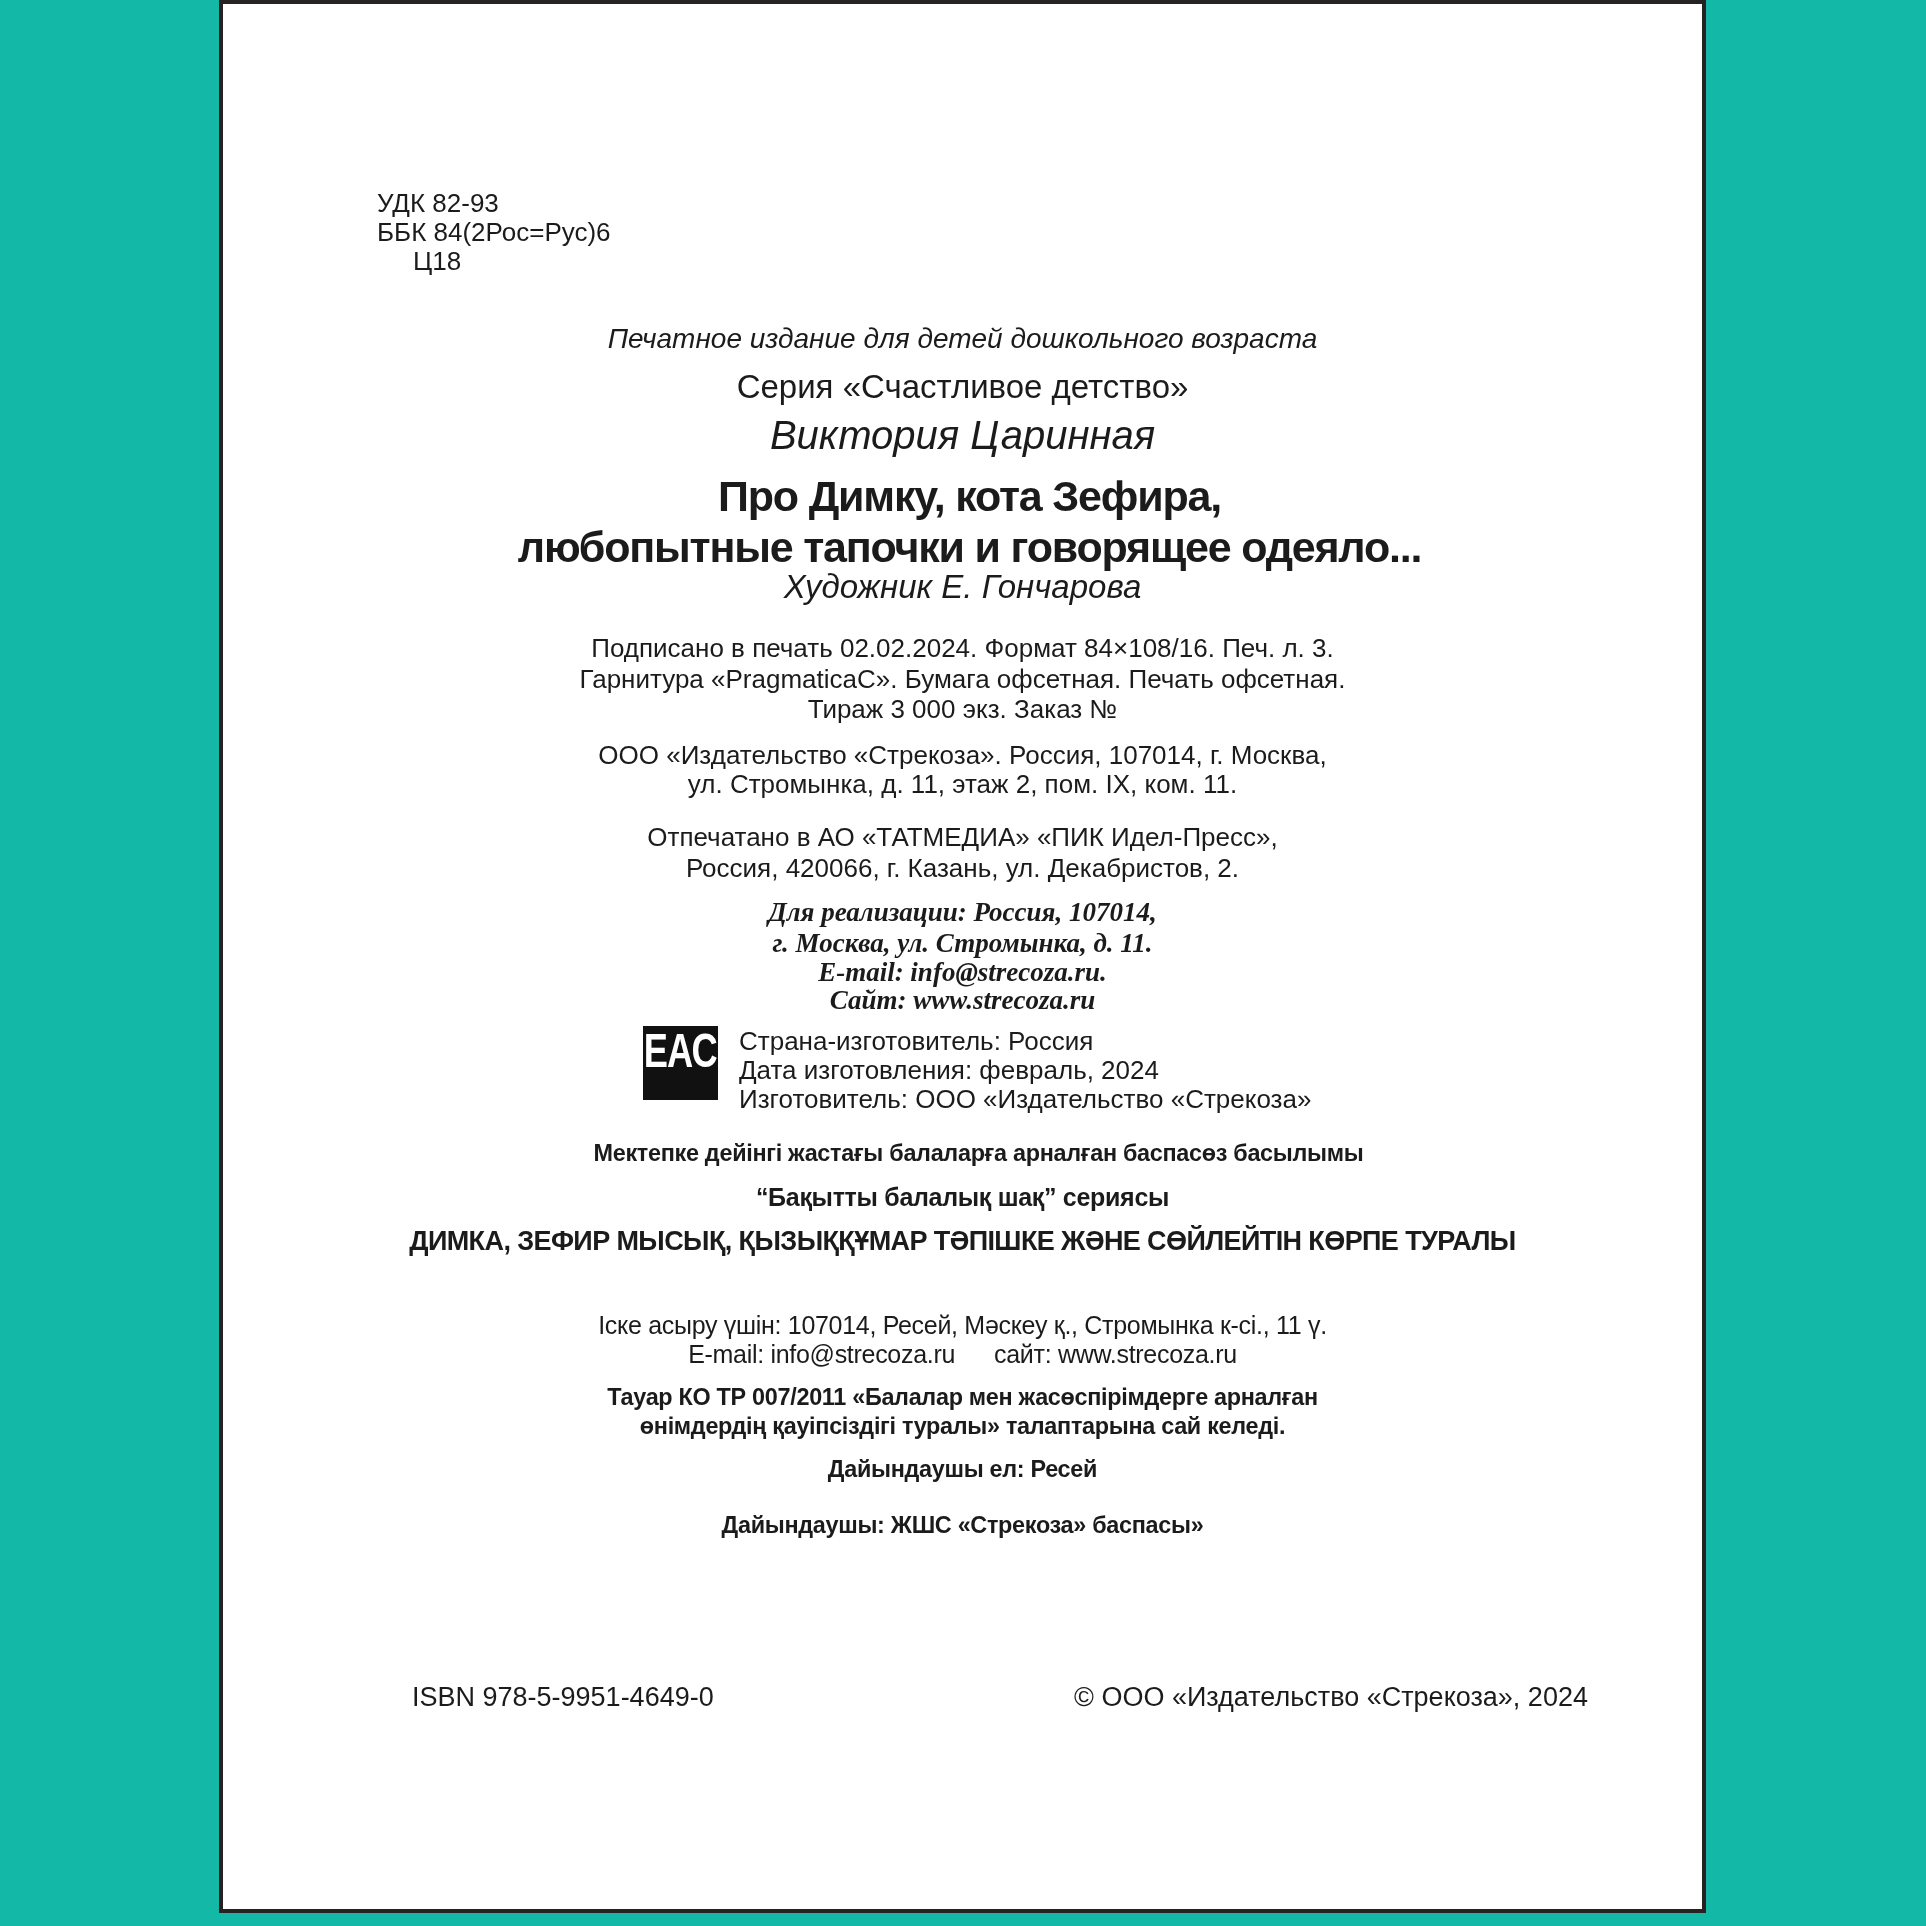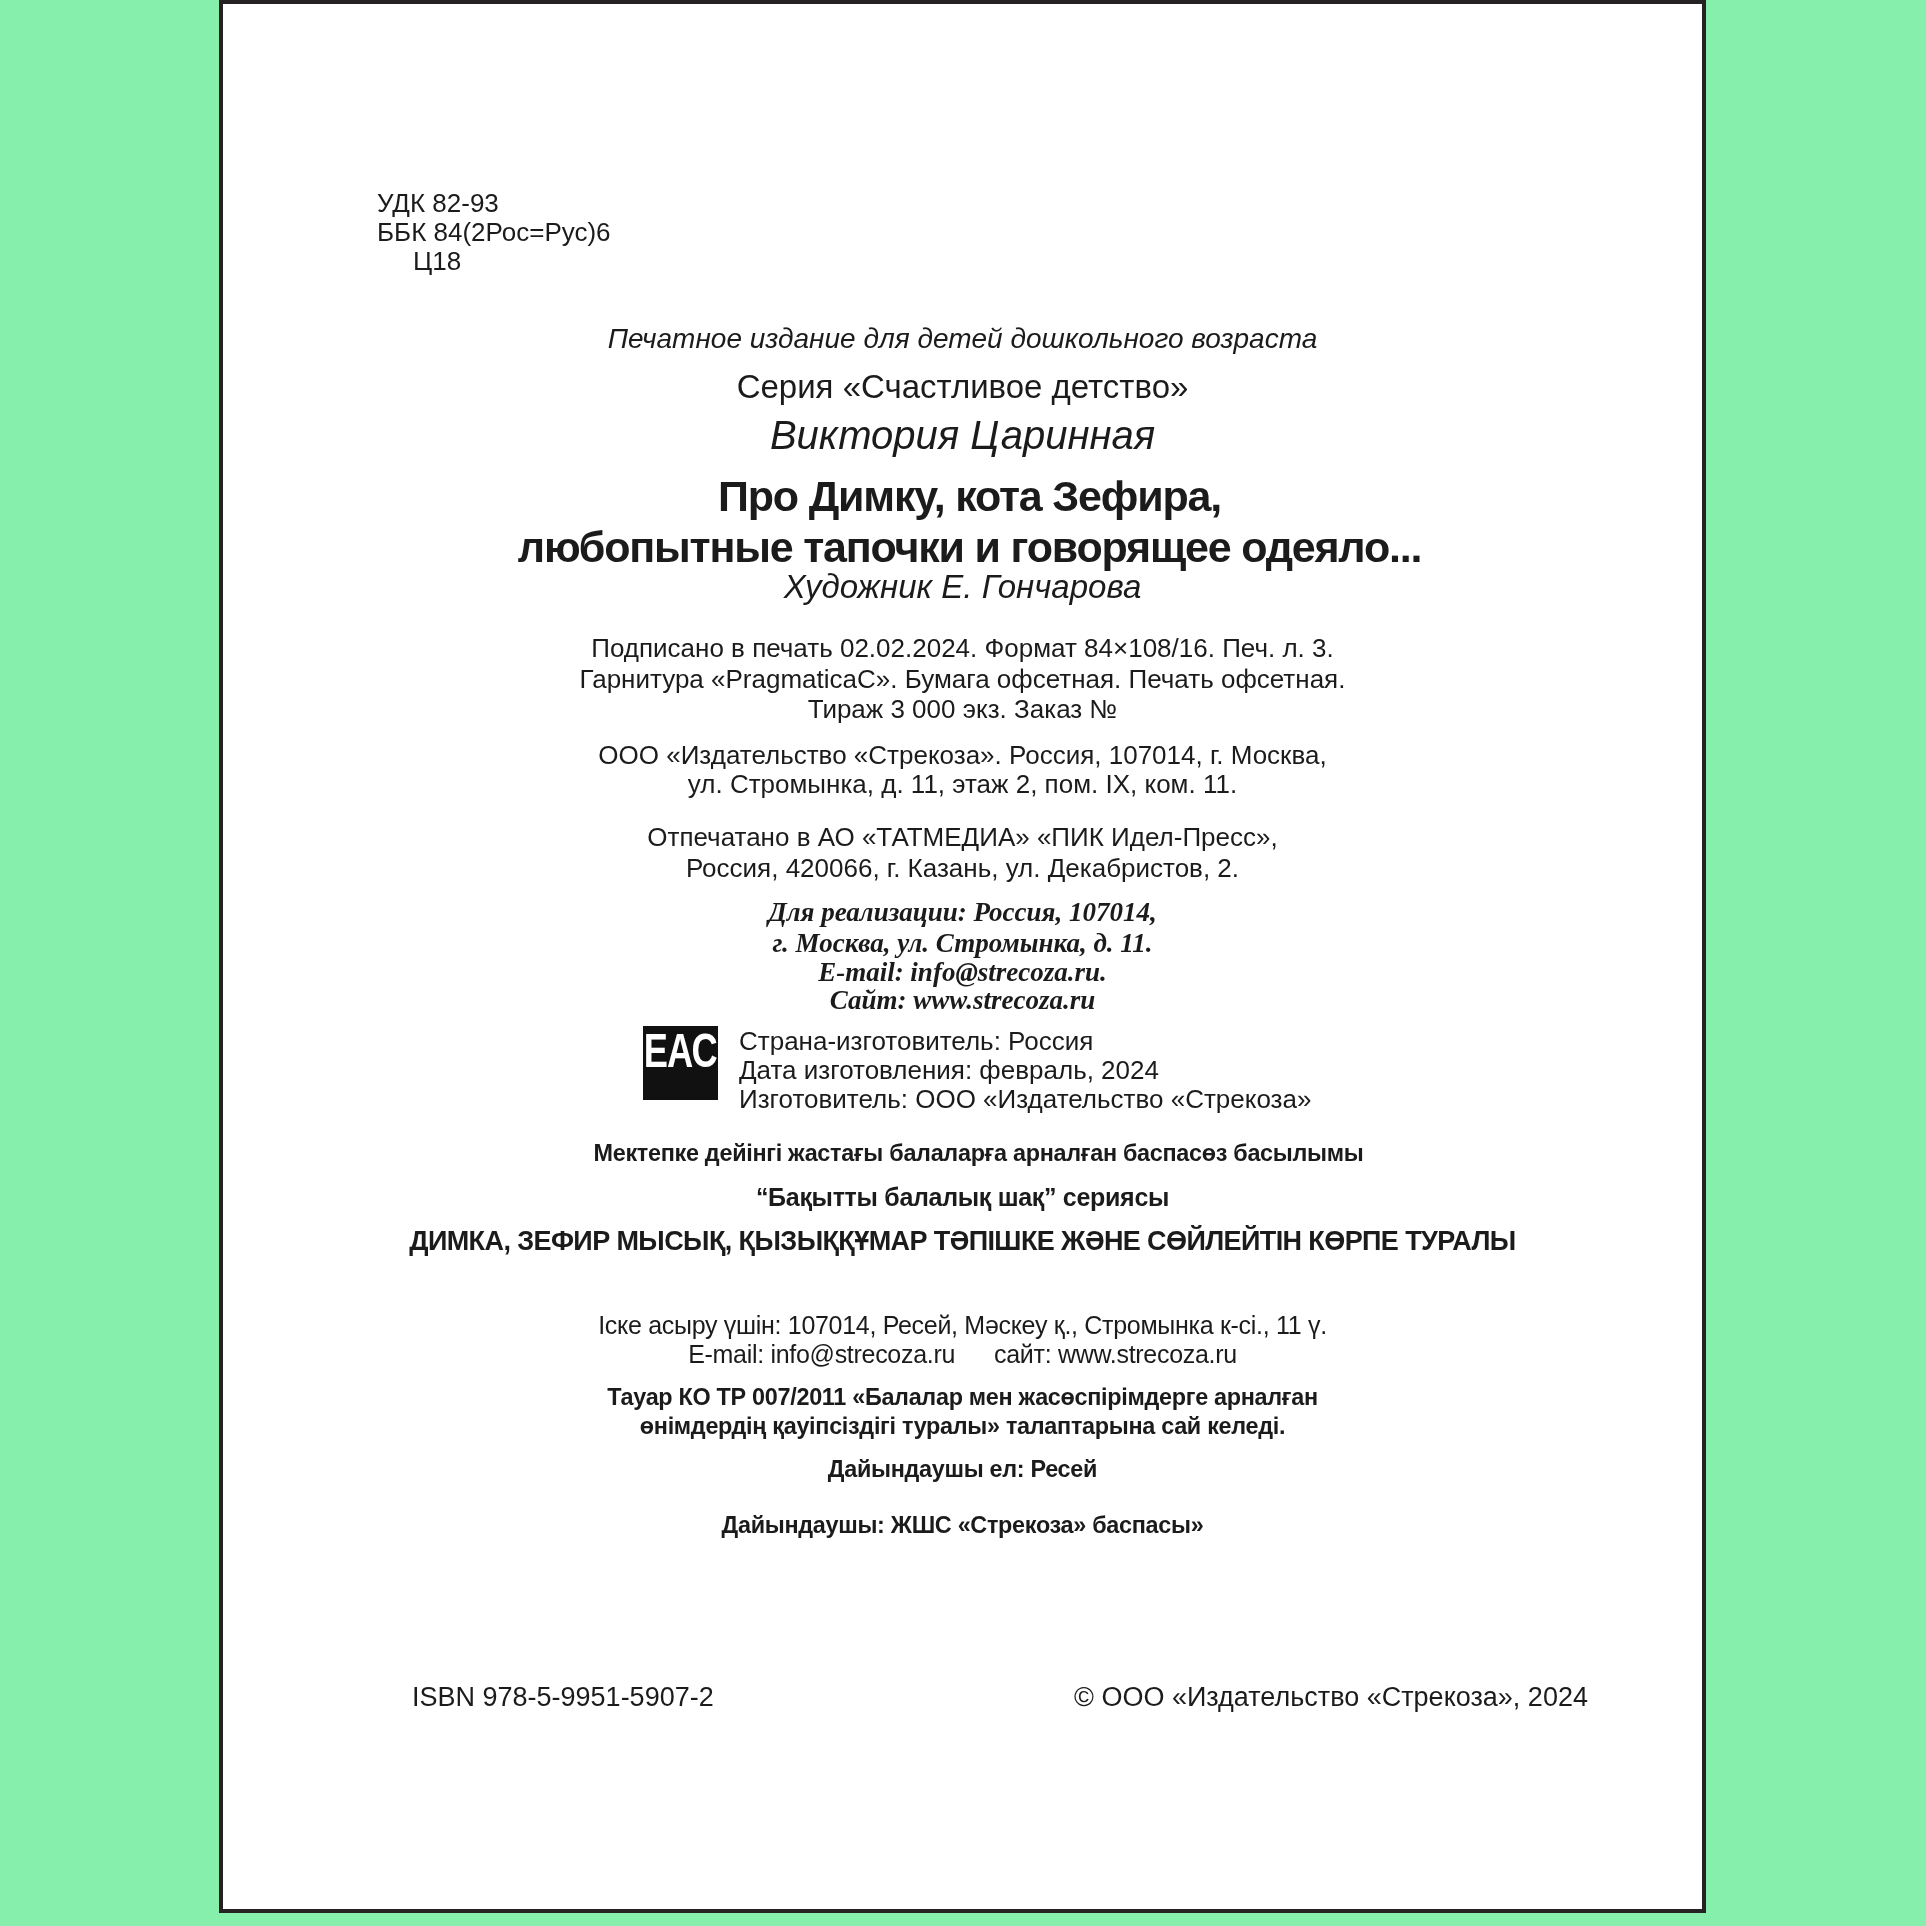--- a/index.html
+++ b/index.html
@@ -1,19 +1,19 @@
 <!DOCTYPE html>
 <html style="font-size:10px"><head>
 <meta charset="utf-8">
 <style>
   html,body{margin:0;padding:0;background:#ffffff;}
   .canvas{
     position:relative;
     width:1926px;height:1926px;
-    background:#86efac;
+    background:#14b8a6;
     font-family:"Liberation Sans",sans-serif;
     color:#1b1b1b;
     overflow:hidden;
   }
   .page{
     position:absolute;
     left:219px;top:0px;
     width:1487px;height:1913px;
     border:4.3px solid #262224;
     box-sizing:border-box;
@@ -138,18 +138,18 @@
     <div class="line kz-reg kz-pub2">Іске асыру үшін: 107014, Ресей, Мәскеу қ., Стромынка к-сі., 11 ү.</div>
     <div class="line kz-reg kz-contact">
       <span>E-mail: info@strecoza.ru</span><span class="gap"></span><span>сайт: www.strecoza.ru</span>
     </div>
 
     <div class="line kz kz-comp1">Тауар КО ТР 007/2011 «Балалар мен жасөспірімдерге арналған</div>
     <div class="line kz kz-comp2">өнімдердің қауіпсіздігі туралы» талаптарына сай келеді.</div>
     <div class="line kz kz-country">Дайындаушы ел: Ресей</div>
     <div class="line kz kz-maker">Дайындаушы: ЖШС «Стрекоза» баспасы»</div>
 
-    <div class="footer-isbn">ISBN 978-5-9951-5907-2</div>
+    <div class="footer-isbn">ISBN 978-5-9951-4649-0</div>
     <div class="footer-copy">© ООО «Издательство «Стрекоза», 2024</div>
 
   </div>
 </div>
 
 
 </body></html>

